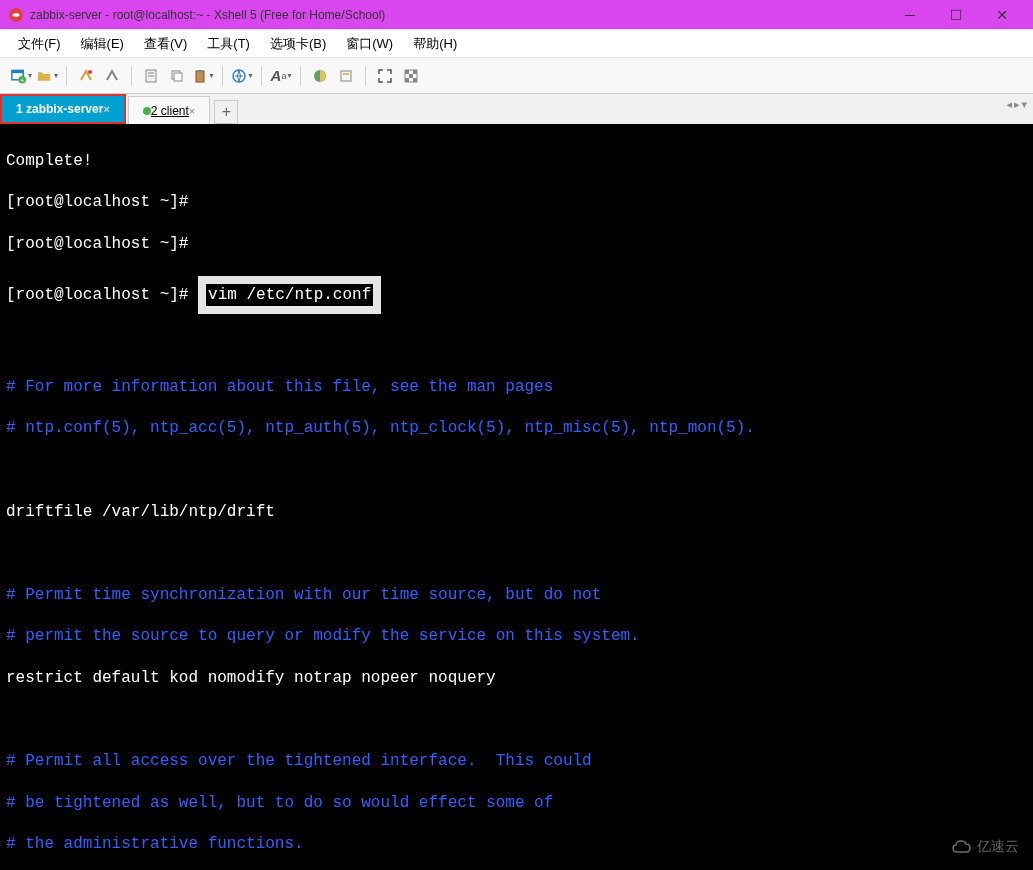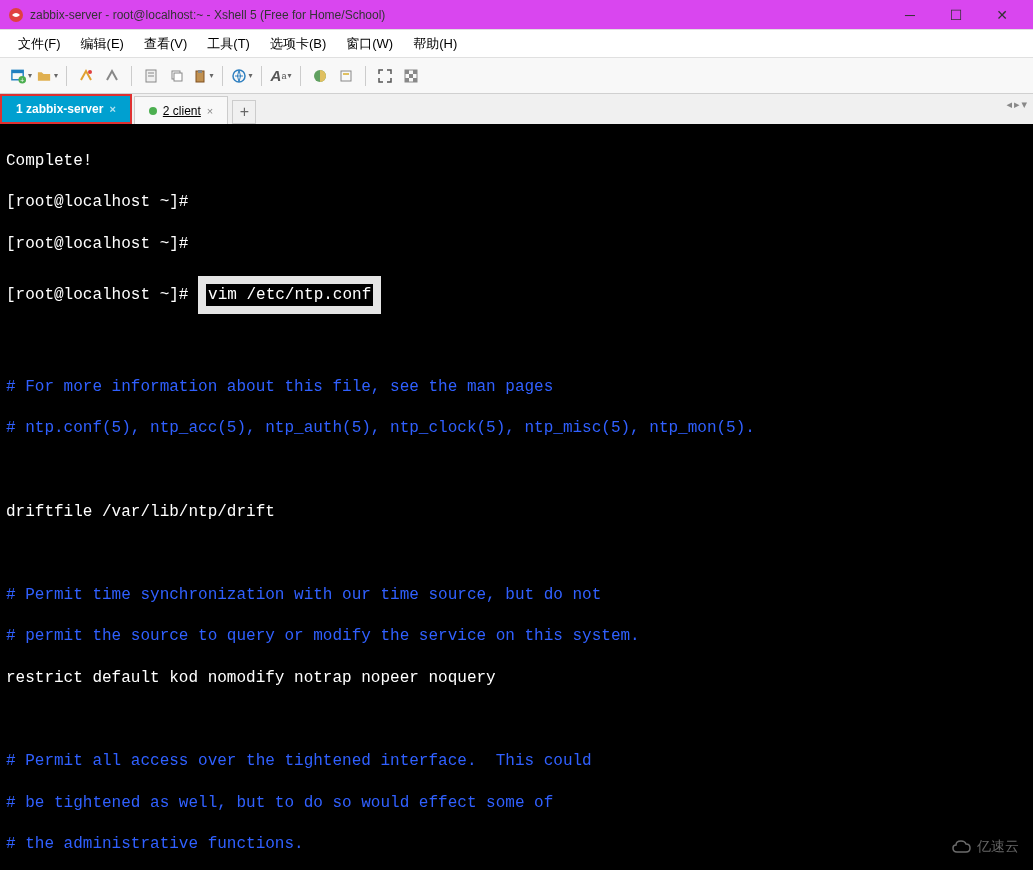--- a/index.html
+++ b/index.html
@@ -9,21 +9,21 @@
 .titlebar-text { flex: 1; color: #333; font-size: 12px; }
 .win-controls { display: flex; gap: 0; }
 .win-btn { width: 46px; height: 30px; display: flex; align-items: center; justify-content: center; color: #333; font-size: 14px; }
 .menubar { height: 28px; display: flex; align-items: center; padding: 0 12px; gap: 8px; border-bottom: 1px solid #e0e0e0; }
 .menu-item { padding: 2px 6px; font-size: 13px; color: #000; }
 .toolbar { height: 36px; display: flex; align-items: center; padding: 0 10px; gap: 4px; border-bottom: 1px solid #d0d0d0; background: #f8f8f8; }
 .tool-btn { width: 22px; height: 22px; display: flex; align-items: center; justify-content: center; position: relative; }
 .tool-sep { width: 1px; height: 20px; background: #ccc; margin: 0 4px; }
 .dropdown-arrow { font-size: 8px; color: #666; margin-left: 1px; }
 .tabbar { height: 30px; display: flex; align-items: flex-end; background: #f0f0f0; position: relative; }
-.tab { height: 28px; padding: 0 14px; display: flex; align-items: center; gap: 6px; border: 1px solid #ccc; border-bottom: none; background: #f8f8f8; font-size: 12px; margin-right: 2px; }
+.tab { height: 28px; padding: 0 14px; display: flex; align-items: center; border: 1px solid #ccc; border-bottom: none; background: #f8f8f8; font-size: 12px; margin-right: 2px; }
 .tab.active { background: #00a0d0; color: #fff; border: 2px solid #e03030; border-bottom: 2px solid #e03030; font-weight: bold; height: 30px; }
 .tab-dot { width: 8px; height: 8px; border-radius: 50%; background: #4caf50; }
 .tab-add { width: 24px; height: 24px; display: flex; align-items: center; justify-content: center; color: #666; font-size: 16px; border: 1px solid #ccc; margin-left: 2px; }
 .tab-nav { position: absolute; right: 6px; top: 4px; display: flex; gap: 2px; color: #888; font-size: 11px; }
 .terminal { background: #000; color: #fff; font-family: "Courier New", monospace; font-size: 16px; line-height: 1.3; padding: 6px 6px; height: calc(870px - 30px - 28px - 36px - 30px); overflow: hidden; position: relative; white-space: pre; }
 .term-line { white-space: pre; }
 .comment { color: #3060ff; }
 .highlight-box { border: 8px solid #e5e5e5; display: inline-block; padding: 1px 2px; }
 .watermark { position: absolute; bottom: 14px; right: 14px; color: rgba(200,200,200,0.5); font-size: 14px; display: flex; align-items: center; gap: 4px; }
 </style>

